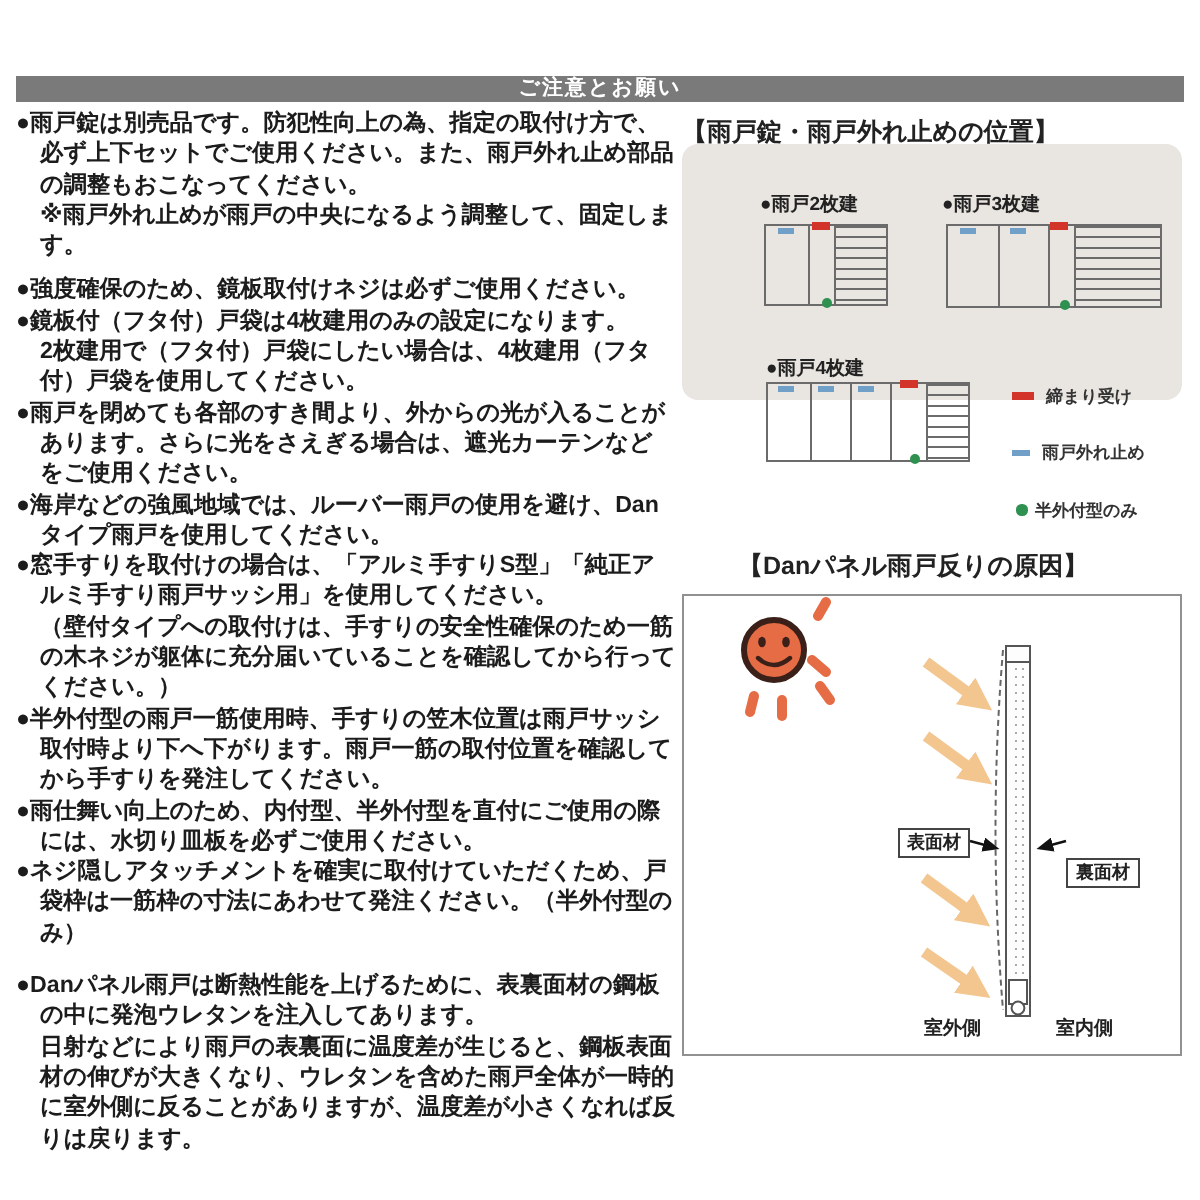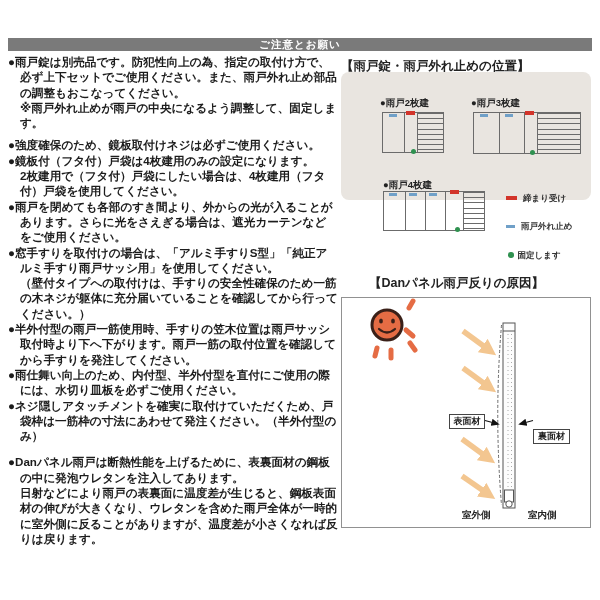--- a/index.html
+++ b/index.html
@@ -57,20 +57,21 @@
     <span>ご注意とお願い</span>
   </div>
 
   <div class="notes">
     <div class="note">●雨戸錠は別売品です。防犯性向上の為、指定の取付け方で、必ず上下セットでご使用ください。また、雨戸外れ止め部品の調整もおこなってください。</div>
     <div class="note sub">※雨戸外れ止めが雨戸の中央になるよう調整して、固定します。</div>
     <div class="note gap-s">●強度確保のため、鏡板取付けネジは必ずご使用ください。</div>
     <div class="note">●鏡板付（フタ付）戸袋は4枚建用のみの設定になります。
 2枚建用で（フタ付）戸袋にしたい場合は、4枚建用（フタ付）戸袋を使用してください。</div>
     <div class="note">●雨戸を閉めても各部のすき間より、外からの光が入ることがあります。さらに光をさえぎる場合は、遮光カーテンなどをご使用ください。</div>
+    <div class="note">●海岸などの強風地域では、ルーバー雨戸の使用を避け、Danタイプ雨戸を使用してください。</div>
     <div class="note">●窓手すりを取付けの場合は、「アルミ手すりS型」「純正アルミ手すり雨戸サッシ用」を使用してください。
 （壁付タイプへの取付けは、手すりの安全性確保のため一筋の木ネジが躯体に充分届いていることを確認してから行ってください。）</div>
     <div class="note">●半外付型の雨戸一筋使用時、手すりの笠木位置は雨戸サッシ取付時より下へ下がります。雨戸一筋の取付位置を確認してから手すりを発注してください。</div>
     <div class="note">●雨仕舞い向上のため、内付型、半外付型を直付にご使用の際には、水切り皿板を必ずご使用ください。</div>
     <div class="note">●ネジ隠しアタッチメントを確実に取付けていただくため、戸袋枠は一筋枠の寸法にあわせて発注ください。（半外付型のみ）</div>
     <div class="note gap-l">●Danパネル雨戸は断熱性能を上げるために、表裏面材の鋼板の中に発泡ウレタンを注入してあります。
 日射などにより雨戸の表裏面に温度差が生じると、鋼板表面材の伸びが大きくなり、ウレタンを含めた雨戸全体が一時的に室外側に反ることがありますが、温度差が小さくなれば反りは戻ります。</div>
 
   </div>
 
@@ -115,21 +116,21 @@
       <div class="lg-row">
         <span class="lg-sw red"></span>
         <span class="lg-label">締まり受け</span>
       </div>
       <div class="lg-row">
         <span class="lg-sw blue"></span>
         <span class="lg-label">雨戸外れ止め</span>
       </div>
       <div class="lg-row">
         <span class="lg-sw green"></span>
-        <span class="lg-label">固定します</span>
+        <span class="lg-label">半外付型のみ</span>
       </div>
     </div>
   </div>
 
   <div class="fig-title" style="top:277px;margin-left:28px;">【Danパネル雨戸反りの原因】</div>
 
   <div class="fig2-box">
     <svg width="248" height="229" viewBox="0 0 248 229">
       <defs>
         <marker id="ah" markerWidth="3" markerHeight="3" viewBox="0 0 3 3" refX="1.4" refY="1.5" orient="auto">

